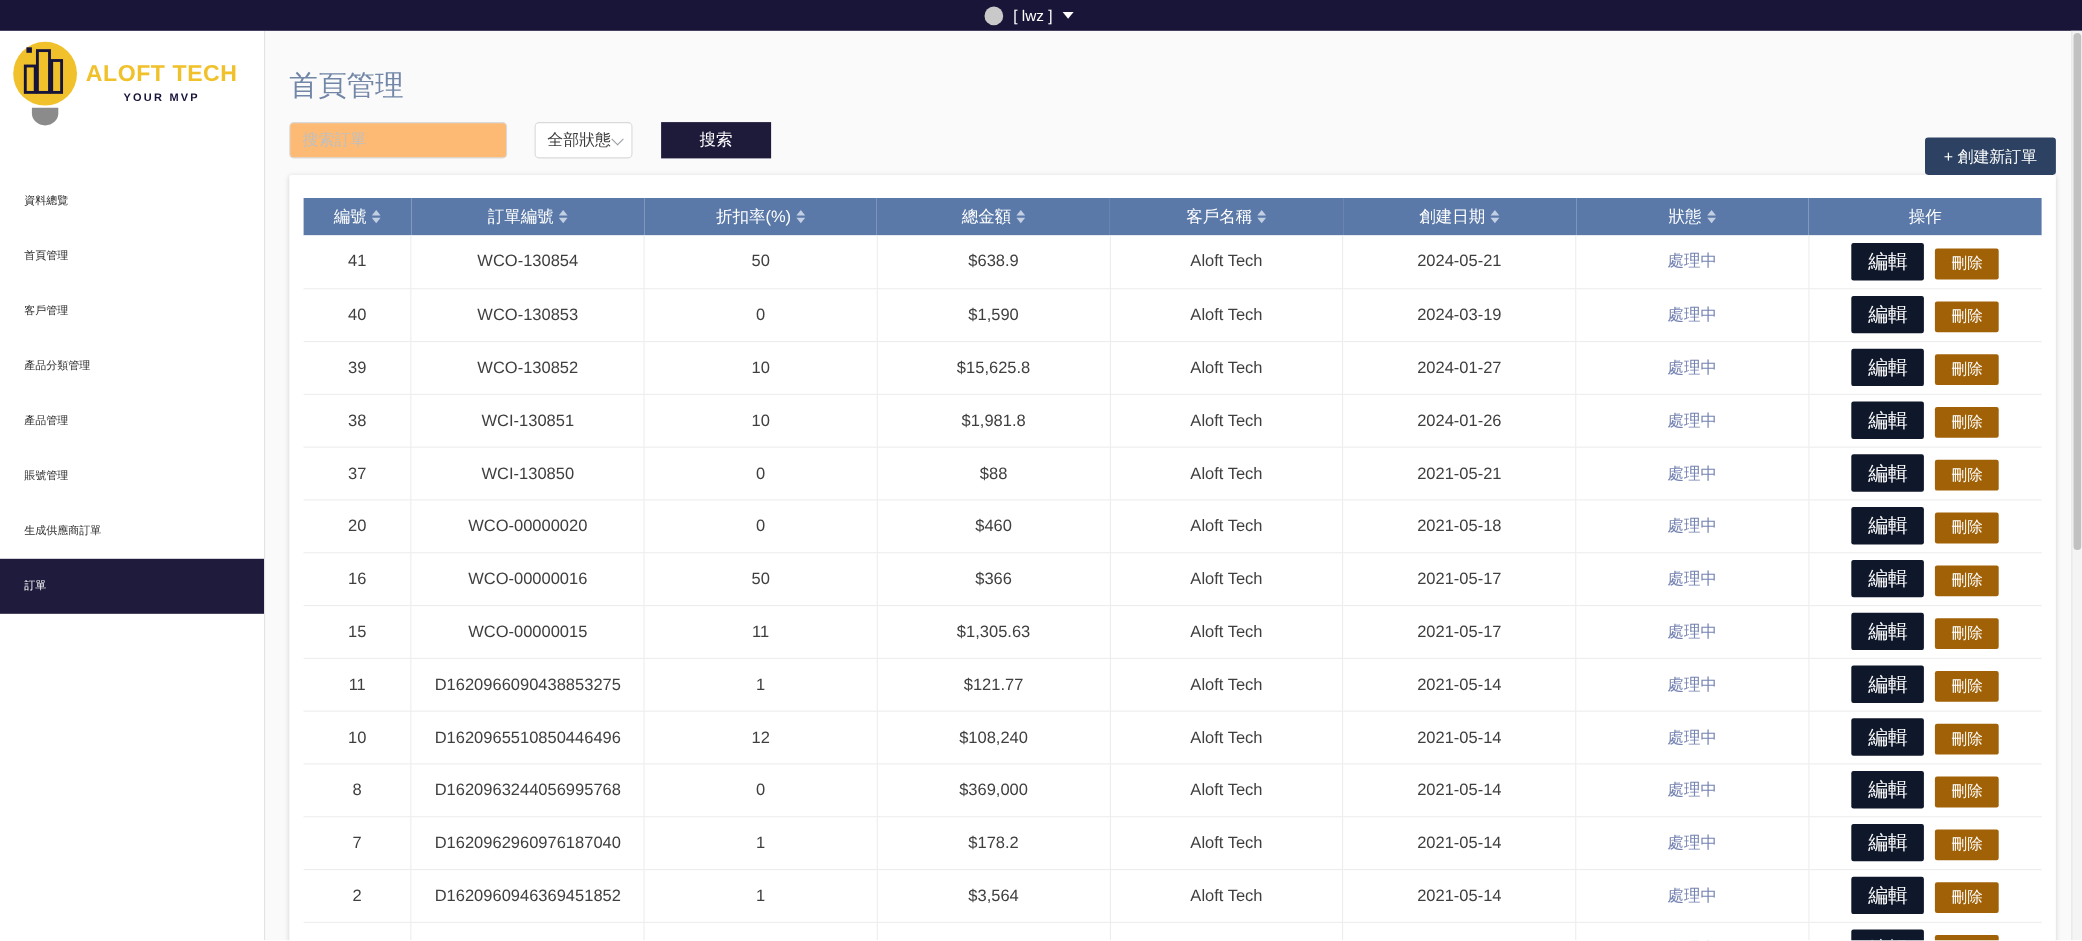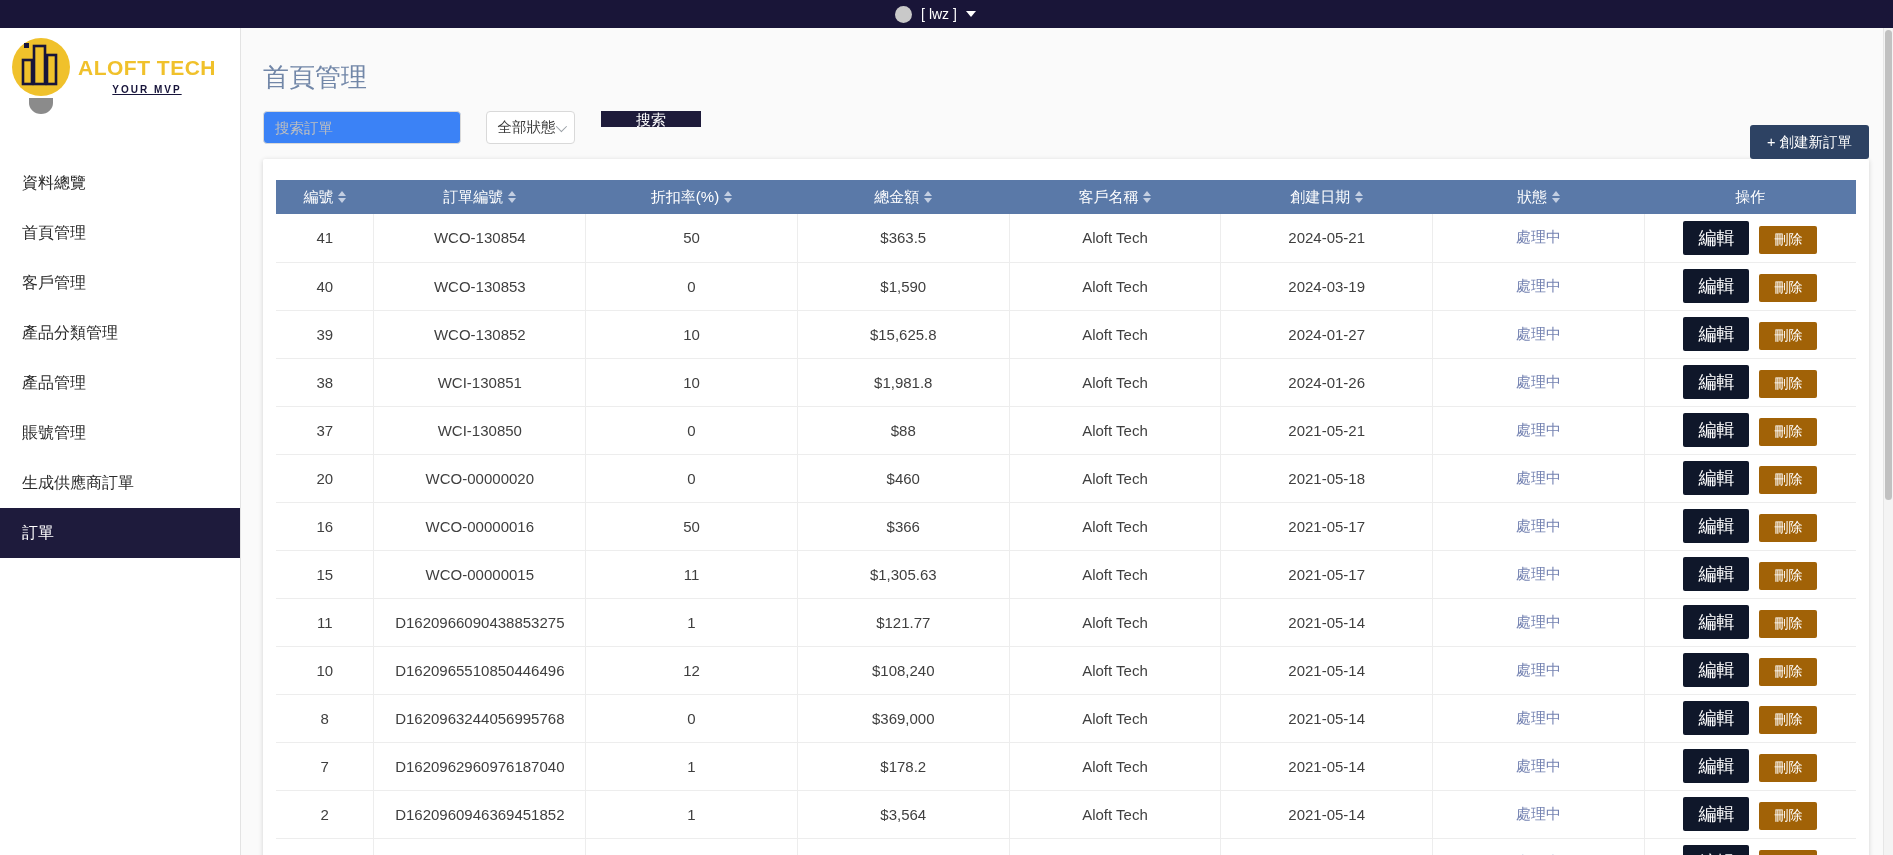--- a/index.html
+++ b/index.html
@@ -13,38 +13,38 @@
   .topbar .userbox { display:flex; align-items:center; gap:9px; color:#ffffff; font-size:14px; }
   .avatar { width:17px; height:17px; border-radius:50%; background:#c9c9c9; }
   .caret-down { width:0; height:0; border-left:5px solid transparent; border-right:5px solid transparent; border-top:6px solid #ffffff; }
 
   
   .sidebar { position:absolute; top:28px; left:0; width:241px; height:827px; background:#ffffff;
              border-right:1px solid #e3e3e3; z-index:20; }
   .logo { display:flex; align-items:flex-start; padding:6px 8px 0 10px; height:112px; }
   .logo-text { margin-top:22px; margin-left:6px; }
   .logo-title { color:#f0c12b; font-weight:bold; font-size:21px; letter-spacing:.5px; }
-  .logo-sub { color:#17143a; font-weight:bold; font-size:10px; letter-spacing:2px; text-align:center; margin-top:4px;text-decoration:underline; }
+  .logo-sub { color:#17143a; font-weight:bold; font-size:10px; letter-spacing:2px; text-align:center; margin-top:4px; }
   .menu { margin-top:18px; }
-  .menu-item { height:50px; line-height:50px; padding-left:22px; font-size:16px; color:#2b2b2b; cursor:pointer; }
+  .menu-item { height:50px; line-height:50px; padding-left:22px; font-size:10px; color:#2b2b2b; cursor:pointer; }
   .menu-item.active { background:#1e1b3c; color:#ffffff; }
 
   
   .main { position:absolute; top:28px; left:241px; right:0; bottom:0; padding:0 24px 0 22px; }
   .page-title { margin-top:32px; font-size:26px; color:#7287a8; font-weight:400; }
   .filter-row { position:relative; margin-top:16px; height:34px; }
   .search-input { width:198px; height:33px; border:1px solid #d9d9d9; border-radius:4px; padding:0 11px;
-                  font-size:14.5px; color:#333; background:#3b82f6; outline:none; vertical-align:top; }
+                  font-size:14.5px; color:#333; background:#fdba74; outline:none; vertical-align:top; }
   .search-input::placeholder { color:#bfbfbf; }
   .status-select { display:inline-flex; align-items:center; justify-content:space-between; width:89px; height:33px;
                    border:1px solid #d9d9d9; border-radius:4px; background:#fff; margin-left:21px;
                    padding:0 10px; font-size:14.5px; color:#3c3c3c; cursor:pointer; vertical-align:top; }
   .chevron { width:8px; height:8px; border-right:1.6px solid #9aa0a6; border-bottom:1.6px solid #9aa0a6;
              transform:rotate(45deg) translateY(-2px); }
-  .search-btn { width:100px; height:16px; margin-left:21px; background:#1e1b3a; color:#fff; border:none;
+  .search-btn { width:100px; height:33px; margin-left:21px; background:#1e1b3a; color:#fff; border:none;
                 font-size:15px; cursor:pointer; vertical-align:top; }
   .create-btn { position:absolute; right:0; top:14px; height:34px; padding:0 17px; background:#2d4263; color:#fff;
                 border:none; border-radius:3px; font-size:14.5px; cursor:pointer; }
 
   
   .card { margin-top:14px; background:#ffffff; border-radius:2px; box-shadow:0 1px 5px rgba(0,0,0,.16);
           padding:21px 13px 0 13px; height:720px; overflow:hidden; }
   table { width:100%; border-collapse:collapse; table-layout:fixed; }
   thead th { background:#5a79a8; color:#ffffff; height:34px; font-size:15px; font-weight:normal; text-align:center; }
   thead th .th-inner { display:inline-flex; align-items:center; gap:5px; }
@@ -185,21 +185,21 @@
               <th><span class="th-inner">
                   <span>操作</span>
                 </span></th>
             </tr>
           </thead>
         <tbody id="tbody">
             <tr>
               <td>41</td>
               <td>WCO-130854</td>
               <td>50</td>
-              <td>$363.5</td>
+              <td>$638.9</td>
               <td>Aloft Tech</td>
               <td>2024-05-21</td>
               <td><span class="status-link">處理中</span></td>
               <td><button class="btn-edit">編輯</button><button class="btn-del">刪除</button></td>
             </tr>
             <tr>
               <td>40</td>
               <td>WCO-130853</td>
               <td>0</td>
               <td>$1,590</td>

